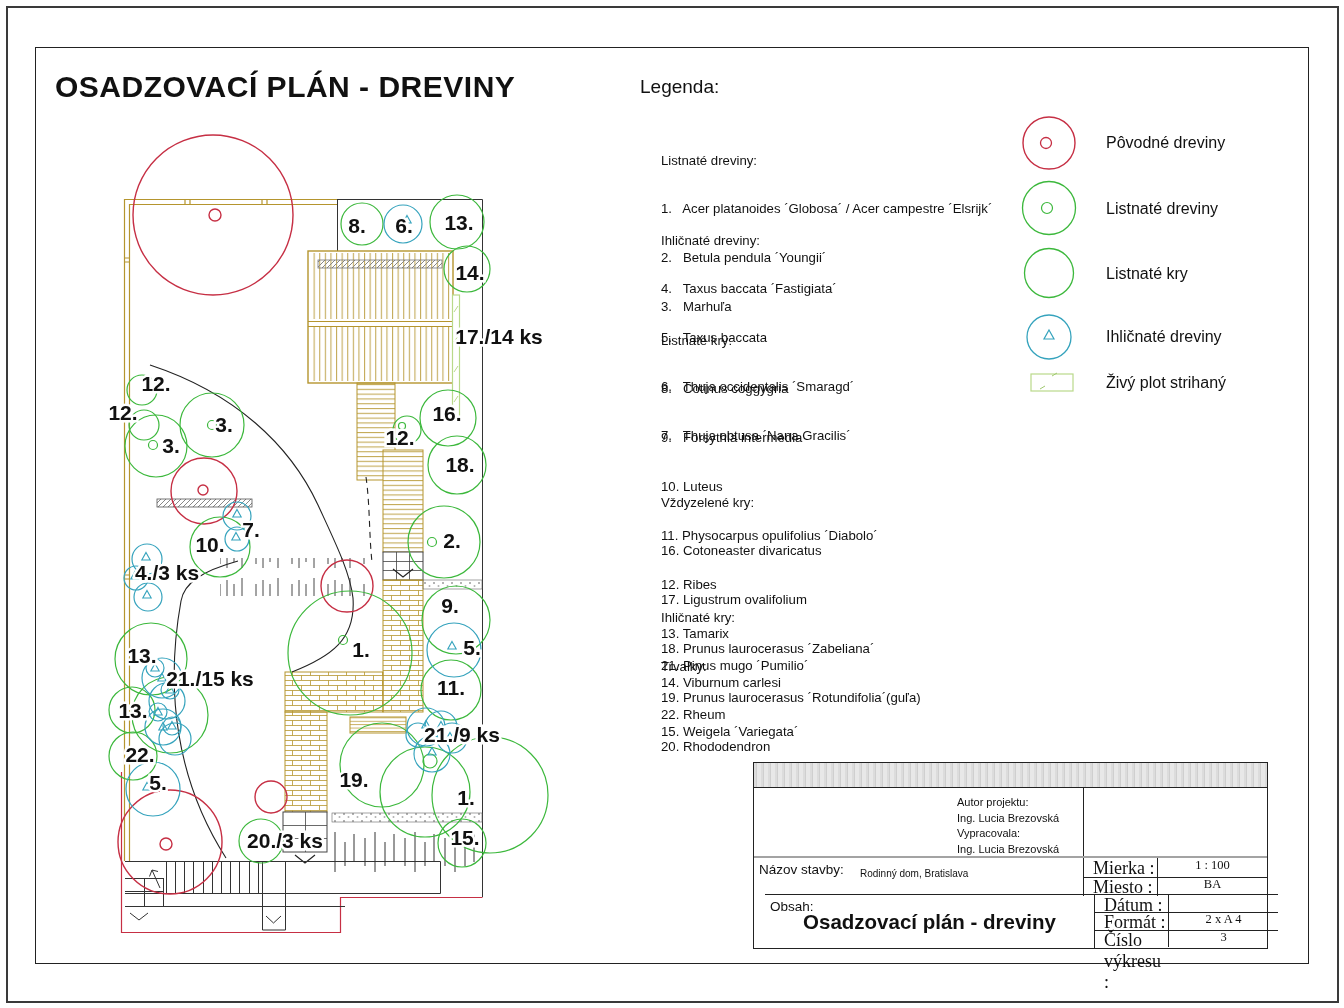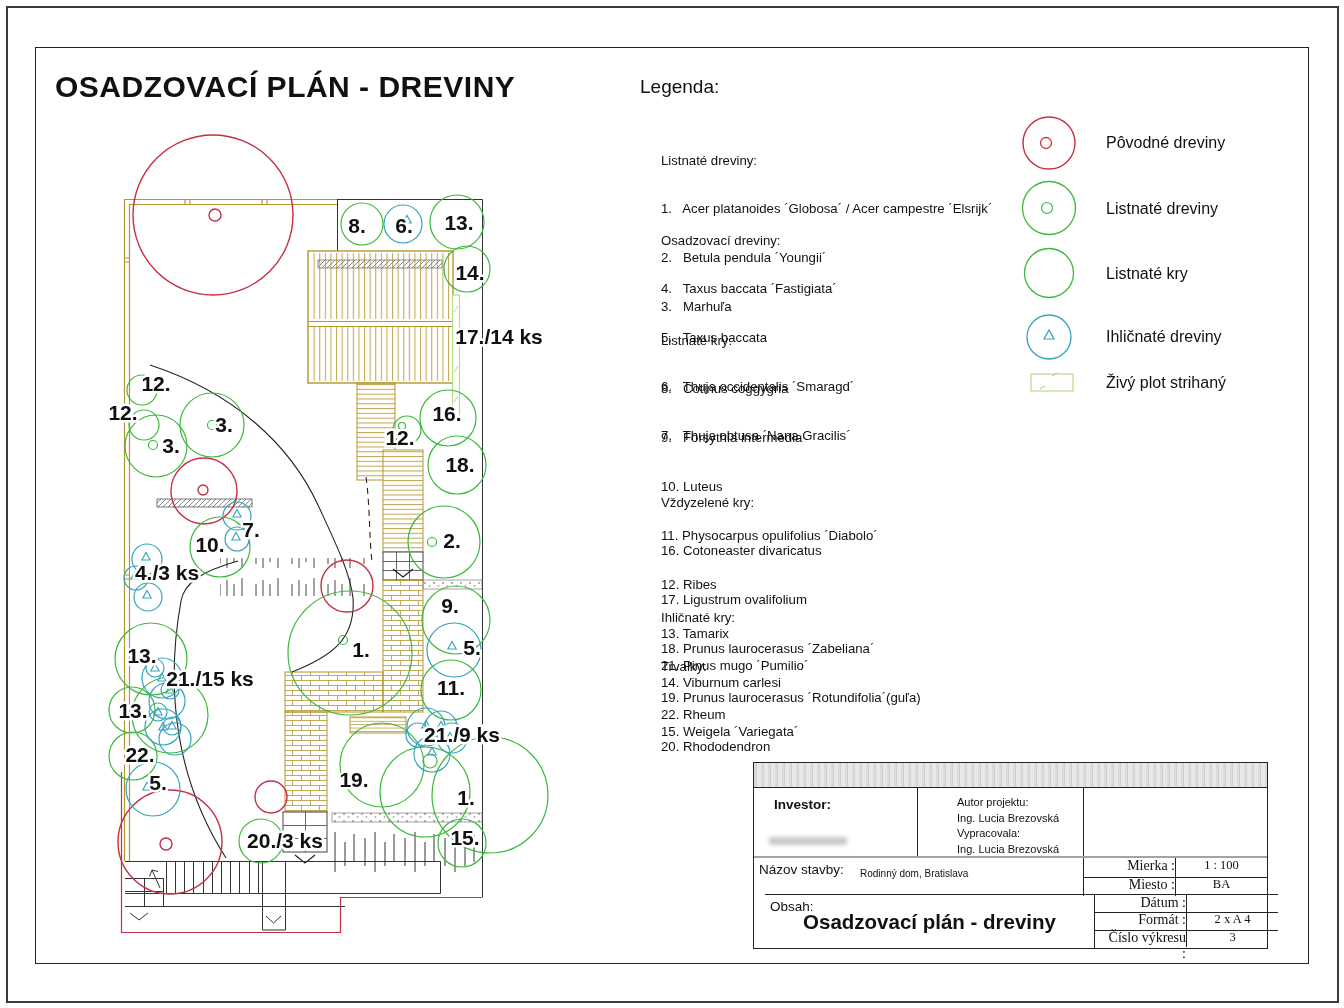--- a/index.html
+++ b/index.html
@@ -29,22 +29,22 @@
   #tb-inv-c2{left:163px;width:166px;border-right:1px solid #222;}
   #tb-inv-c3{left:329px;width:184px;}
   #investor-label{position:absolute;left:20px;top:9px;font-weight:bold;font-size:13.5px;}
   #investor-smudge{position:absolute;left:15px;top:49px;width:78px;height:8px;background:#c8c8c8;filter:blur(2px);border-radius:3px;}
   .author-lines{position:absolute;left:40px;top:7px;font-size:11px;line-height:15.5px;white-space:nowrap;}
   #tb-nazov-row{left:0;top:93px;width:513px;height:38px;border-top:2px solid #a3a3a3;}
   #tb-obsah-row{left:11px;top:131px;width:513px;height:54px;border-top:1px solid #222;}
   .tb-left{position:absolute;left:0;top:0;width:329px;height:100%;border-right:1px solid #222;}
   .tb-right{position:absolute;left:329px;top:0;width:184px;height:100%;}
   .frow{position:absolute;left:0;width:184px;display:flex;}
-  .frow .fl{width:93px;border-right:1px solid #222;box-sizing:border-box;padding-left:10px;
-            font-family:"Liberation Serif",serif;font-size:14px;text-align:right;}
+  .frow .fl{width:75px;border-right:1px solid #222;box-sizing:border-box;padding-left:10px;
+            font-family:"Liberation Serif",serif;font-size:18px;}
   .frow .fv{flex:1;text-align:center;font-family:"Liberation Serif",serif;font-size:12.5px;}
   .frow.bline{border-bottom:1px solid #222;}
   #nazov-label{position:absolute;left:5px;top:4px;font-size:13.5px;}
   #nazov-value{position:absolute;left:106px;top:10px;font-size:10px;}
   #obsah-label{position:absolute;left:5px;top:4px;font-size:13.5px;}
   #obsah-value{position:absolute;left:0;top:15px;width:329px;text-align:center;font-size:20.5px;font-weight:bold;}
 </style>
 </head>
 <body>
 
@@ -54,21 +54,21 @@
 <div class="abs" id="main-title">OSADZOVACÍ PLÁN - DREVINY</div>
 <div class="abs" id="legend-heading">Legenda:</div>
 
 <div class="leg-sec" style="top:120px">
   <div>Listnaté dreviny:</div>
   <div>1.   Acer platanoides ´Globosa´ / Acer campestre ´Elsrijk´</div>
   <div>2.   Betula pendula ´Youngii´</div>
   <div>3.   Marhuľa</div>
 </div>
 <div class="leg-sec" style="top:200px">
-  <div>Osadzovací dreviny:</div>
+  <div>Ihličnaté dreviny:</div>
   <div>4.   Taxus baccata ´Fastigiata´</div>
   <div>5.   Taxus baccata</div>
   <div>6.   Thuja occidentalis ´Smaragd´</div>
   <div>7.   Thuja obtusa ´Nana Gracilis´</div>
 </div>
 <div class="leg-sec" style="top:300px">
   <div>Listnaté kry:</div>
   <div>8.   Cotinus coggygria</div>
   <div>9.   Forsythia intermedia</div>
   <div>10. Luteus</div>
@@ -346,24 +346,20 @@
     <text class="lbl" x="354" y="787">19.</text>
     <text class="lbl" x="466" y="805">1.</text>
     <text class="lbl" x="465" y="845">15.</text>
     <text class="lbl" x="285" y="848">20./3 ks</text>
   </g>
 </svg>
 
 <div class="abs" id="tblock">
   <div class="abs" id="tb-strip"></div>
   <div class="abs" id="tb-inv-row">
-    <div class="cell" id="tb-inv-c1">
-      <div id="investor-label">Investor:</div>
-      <div id="investor-smudge"></div>
-    </div>
     <div class="cell" id="tb-inv-c2">
       <div class="author-lines">
         <div>Autor projektu:</div>
         <div>Ing. Lucia Brezovská</div>
         <div>Vypracovala:</div>
         <div>Ing. Lucia Brezovská</div>
       </div>
     </div>
     <div class="cell" id="tb-inv-c3"></div>
   </div>

